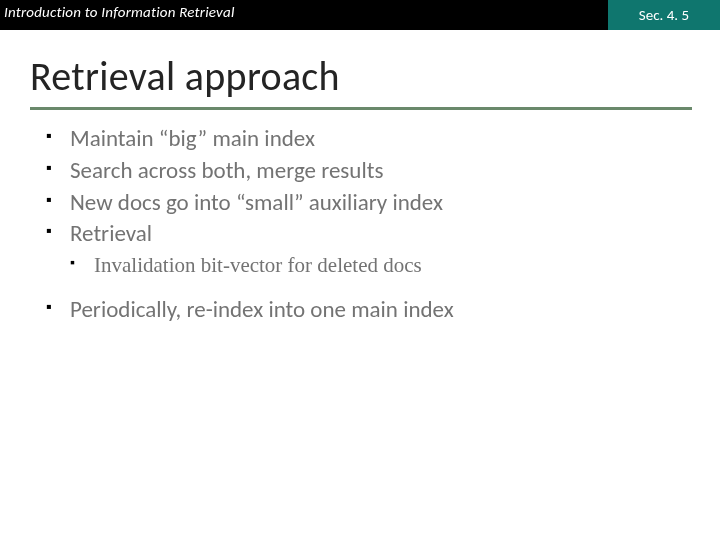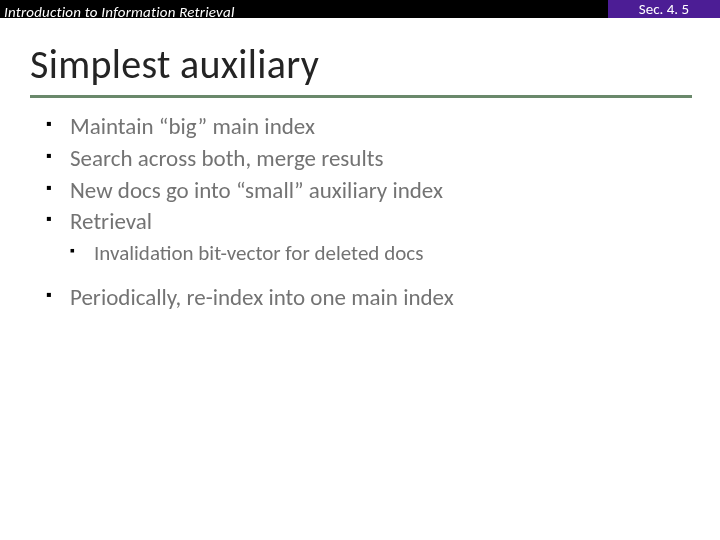--- a/index.html
+++ b/index.html
@@ -1,39 +1,39 @@
 <!DOCTYPE html>
 <html><head>
 <meta charset="utf-8">
 <style>
   * { margin: 0; padding: 0; box-sizing: border-box; }
   html, body { width: 720px; height: 540px; font-family: Calibri, "Segoe UI", Arial, sans-serif; background: #fff; color: #000; }
-  .header { display: flex; height: 18px; border-radius: 8px; }
+  .header { display: flex; height: 30px; border-radius: 8px; }
   .header-left { flex: 1; background: #000; color: #fff; font-style: italic; font-size: 15px; padding: 3px 6px 3px 4px; letter-spacing: 0.2px; }
-  .header-right { width: 112px; background: #4c1d95; color: #fff; font-size: 15px; display: flex; align-items: center; justify-content: center; }
+  .header-right { width: 112px; background: #0f766e; color: #fff; font-size: 15px; display: flex; align-items: center; justify-content: center; }
   .title { font-size: 40px; font-weight: 400; color: #242424; padding: 22px 28px 6px 30px; letter-spacing: 0.3px; }
   .rule { margin: 0 28px 0 30px; border: 0; border-top: 3px solid #6a896b; }
   .content { padding: 14px 40px 0 40px; font-size: 23px; line-height: 1.25; color: #737373; }
   ul { list-style: none; }
   li.l1 { position: relative; padding-left: 30px; margin-bottom: 3px; }
   li.l1::before { content: "\25AA"; position: absolute; left: 6px; top: 2px; font-size: 16px; color: #000; }
   ul.sub { margin-top: 4px; margin-bottom: 6px; }
-  li.l2 { position: relative; padding-left: 54px; margin-bottom: 2px; font-size: 21px; }
+  li.l2 { position: relative; padding-left: 54px; margin-bottom: 2px; font-size: 21px; font-family: Liberation Serif, serif; }
   li.l2::before { content: "\25AA"; position: absolute; left: 30px; top: 2px; font-size: 14px; color: #000; }
   .spaced { margin-top: 17px; }
 </style>
 </head>
 <body>
 
 <div class="header">
   <div class="header-left">Introduction to Information Retrieval</div>
   <div class="header-right">Sec. 4. 5</div>
 </div>
 
-<div class="title">Simplest auxiliary</div>
+<div class="title">Retrieval approach</div>
 <hr class="rule">
 
 <div class="content">
   <ul>
     <li class="l1">Maintain “big” main index</li>
     <li class="l1">Search across both, merge results</li>
     <li class="l1">New docs go into “small” auxiliary index</li>
     <li class="l1">Retrieval</li>
   </ul>
   <ul class="sub">

